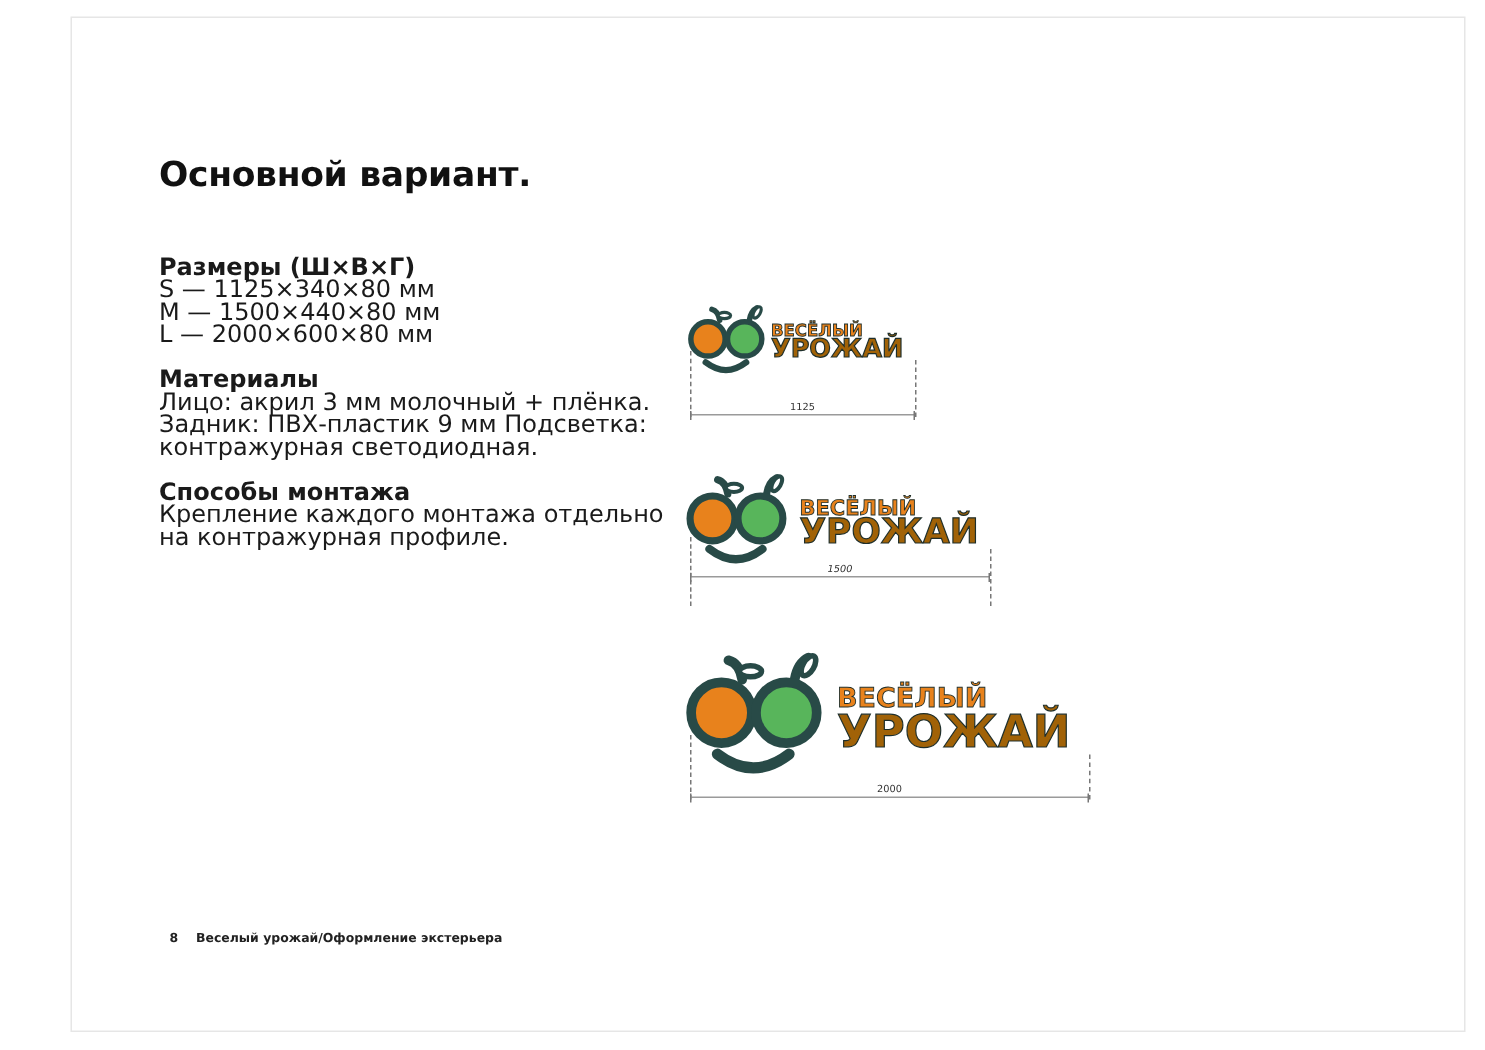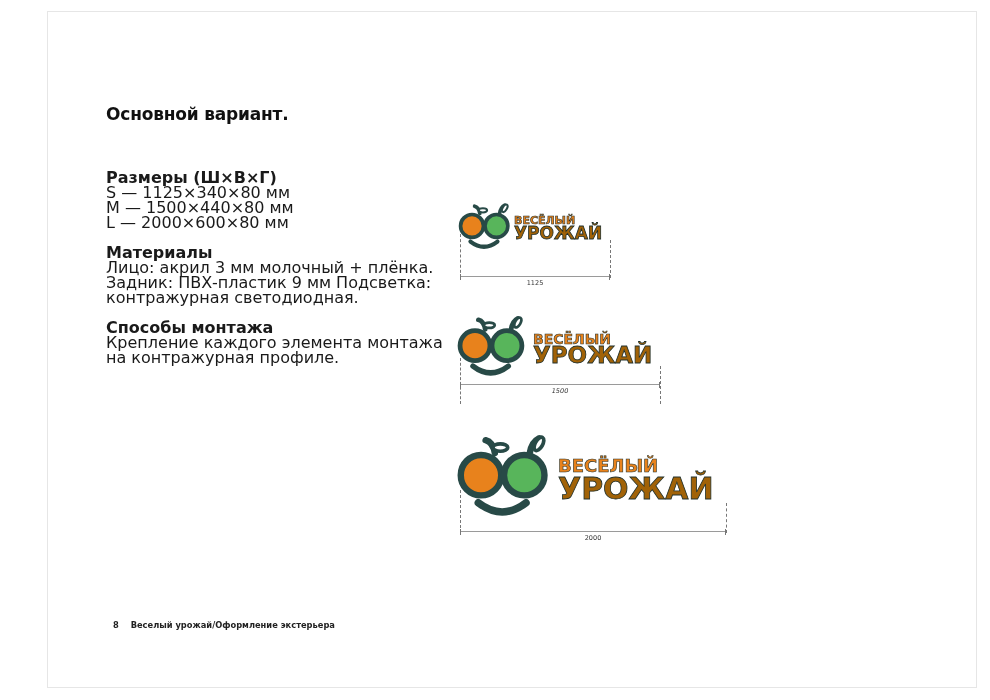--- a/index.html
+++ b/index.html
@@ -5,21 +5,21 @@
   html, body { margin: 0; padding: 0; }
   body {
     width: 990px; height: 700px; background: #ffffff; position: relative; overflow: hidden;
     font-family: "DejaVu Sans", "Liberation Sans", sans-serif; color: #1a1a1a;
   }
   .frame {
     position: absolute; left: 47px; top: 11px; width: 930px; height: 677px;
     border: 1px solid #e6e6e6; box-sizing: border-box;
   }
   .title {
-    position: absolute; left: 106px; top: 104px; font-size: 17px; font-weight: bold;
+    position: absolute; left: 106px; top: 104px; font-size: 23px; font-weight: bold;
     letter-spacing: -0.2px; color: #111;
   }
   .specs {
     position: absolute; left: 106px; top: 170px; width: 260px;
     font-size: 16px; line-height: 15px; color: #1a1a1a;
   }
   .specs .block { margin-bottom: 15px; }
   .specs .head { font-weight: bold; }
   .specs .line { white-space: nowrap; }
   .footer {
@@ -35,21 +35,21 @@
     white-space: nowrap; letter-spacing: 0;
   }
   .sign .t1 { color: #e8821c; -webkit-text-stroke: 0.6px #1d2e2b; }
   .sign .t2 { color: #a16207; -webkit-text-stroke: 0.8px #1d2e2b; }
   .dim {
     position: absolute; border-top: 1px solid #9a9a9a; height: 0;
   }
   .dim-tick-l, .dim-tick-r {
     position: absolute; top: -3px; width: 0; height: 6px; border-left: 1px solid #777;
   }
-  .dim-label { position: absolute; font-size: 6.5px; color: #333; transform: translateX(-50%); margin-top: 12px; }
+  .dim-label { position: absolute; font-size: 6.5px; color: #333; transform: translateX(-50%); }
   .vline { position: absolute; width: 0; border-left: 1px dashed #777; }
 </style>
 </head>
 <body>
 
 <div class="frame"></div>
 
 <div class="title">Основной вариант.</div>
 
 <div class="specs">
@@ -60,21 +60,21 @@
     <div class="line">L — 2000×600×80 мм</div>
   </div>
   <div class="block">
     <div class="head">Материалы</div>
     <div class="line">Лицо: акрил 3 мм молочный + плёнка.</div>
     <div class="line">Задник: ПВХ-пластик 9 мм Подсветка:</div>
     <div class="line">контражурная светодиодная.</div>
   </div>
   <div class="block">
     <div class="head">Способы монтажа</div>
-    <div class="line">Крепление каждого элемента монтажа</div>
+    <div class="line">Крепление каждого монтажа отдельно</div>
     <div class="line">на контражурная профиле.</div>
   </div>
 </div>
 
 <div class="sign" style="left:459px; top:204px; width:152px; height:80px;">
   <svg width="52" height="46" viewBox="0 0 100 88" style="position:absolute;left:0;top:0;">
     <g stroke="#284a47" fill="none" stroke-width="7" stroke-linecap="round">
       <path d="M40 18 Q38 6 30 4"></path>
       <path d="M78 18 Q80 6 88 2"></path>
     </g>

